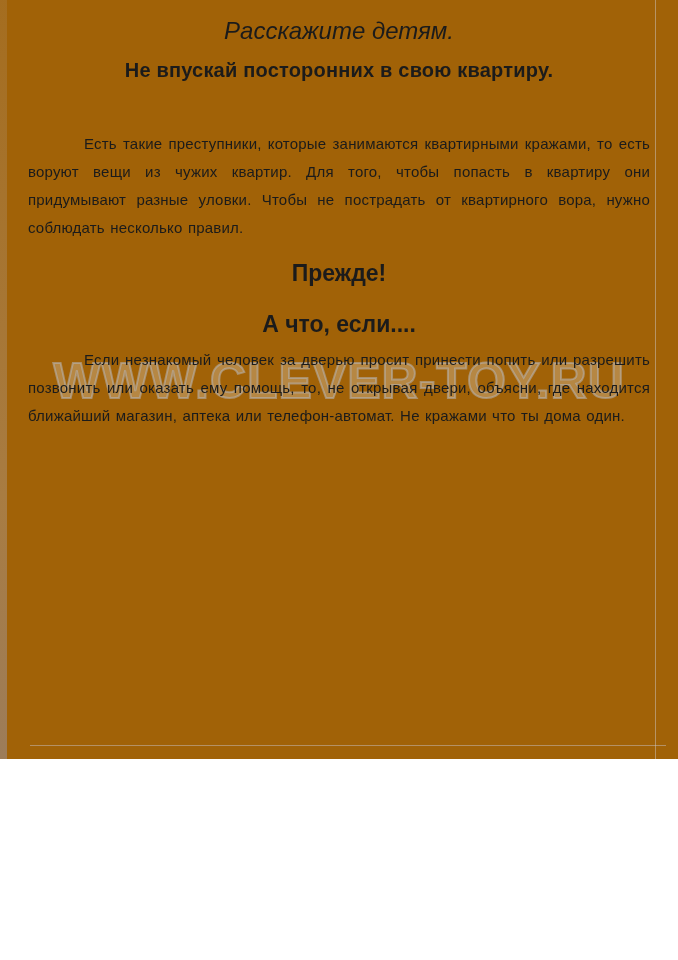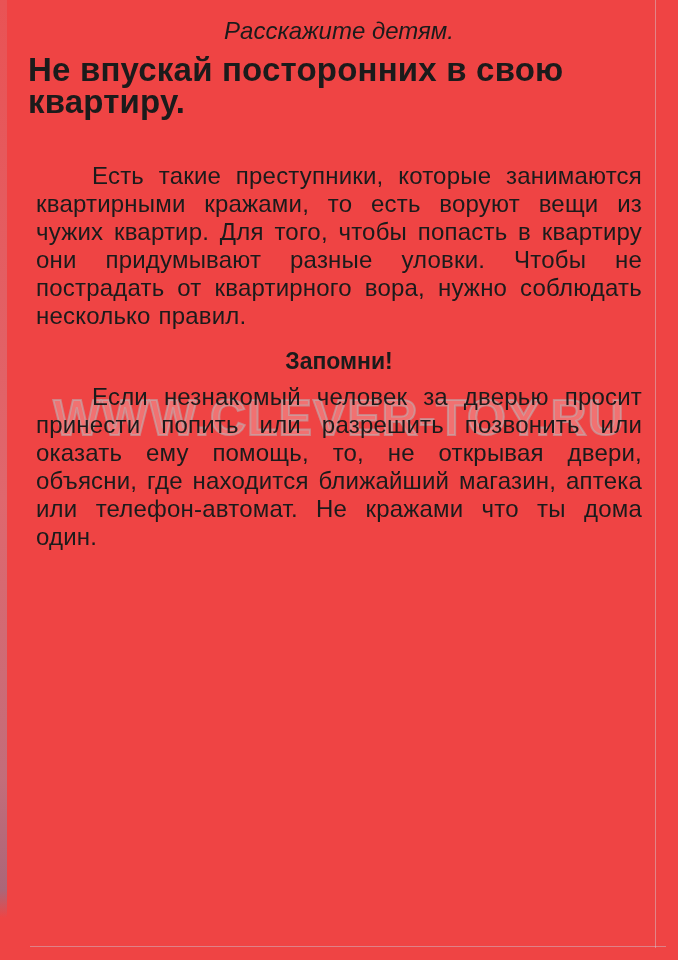--- a/index.html
+++ b/index.html
@@ -3,22 +3,22 @@
 <meta charset="utf-8">
 <style>
   html, body {
     margin: 0;
     padding: 0;
     background: #ffffff;
   }
   .page {
     position: relative;
     width: 678px;
-    height: 960px;
-    background: #ef4444;
+    height: 759px;
+    background: #a16207;
     overflow: hidden;
     font-family: "Liberation Sans", sans-serif;
     color: #1b1b1b;
   }
   
   .edge-left {
     position: absolute;
     left: 0; top: 0;
     width: 7px; height: 918px;
     background: linear-gradient(to bottom,
@@ -49,30 +49,31 @@
   .supertitle {
     font-style: italic;
     font-weight: normal;
     font-size: 24px;
     line-height: 30px;
     text-align: center;
     margin: 0 0 8px 0;
   }
   .title {
     font-weight: bold;
-    font-size: 33px;
+    font-size: 20px;
     line-height: 32px;
+    text-align: center;
     margin: 0 0 44px 0;
     letter-spacing: 0.2px;
   }
   .body {
-    font-size: 24px;
+    font-size: 15px;
     line-height: 28px;
     text-align: justify;
-    margin: 8px;
+    margin: 0;
     letter-spacing: 0.2px;
     word-spacing: 1px;
   }
   .indent { text-indent: 56px; }
   .heading {
     font-size: 23px;
     font-weight: bold;
     text-align: center;
     margin: 18px 0 8px 0;
   }
@@ -101,23 +102,24 @@
   <div class="edge-right"></div>
   <div class="edge-bottom"></div>
 
   <div class="content">
     <h2 class="supertitle">Расскажите детям.</h2>
 
     <h1 class="title">Не впускай посторонних в свою квартиру.</h1>
 
     <p class="body indent">Есть такие преступники, которые занимаются квартирными кражами, то есть воруют вещи из чужих квартир. Для того, чтобы попасть в квартиру они придумывают разные уловки. Чтобы не пострадать от квартирного вора, нужно соблюдать несколько правил.</p>
 
-    <h3 class="heading">Запомни!</h3>
+    <h3 class="heading">Прежде!</h3>
 
 
+    <h3 class="heading second">А что, если....</h3>
 
     <div class="watermark-wrap">
       <div class="watermark">WWW.CLEVER-TOY.RU</div>
       <p class="body indent">Если незнакомый человек за дверью просит принести попить или разрешить позвонить или оказать ему помощь, то, не открывая двери, объясни, где находится ближайший магазин, аптека или телефон-автомат. Не кражами что ты дома один.</p>
     </div>
 
   </div>
 </div>
 
 </body></html>

